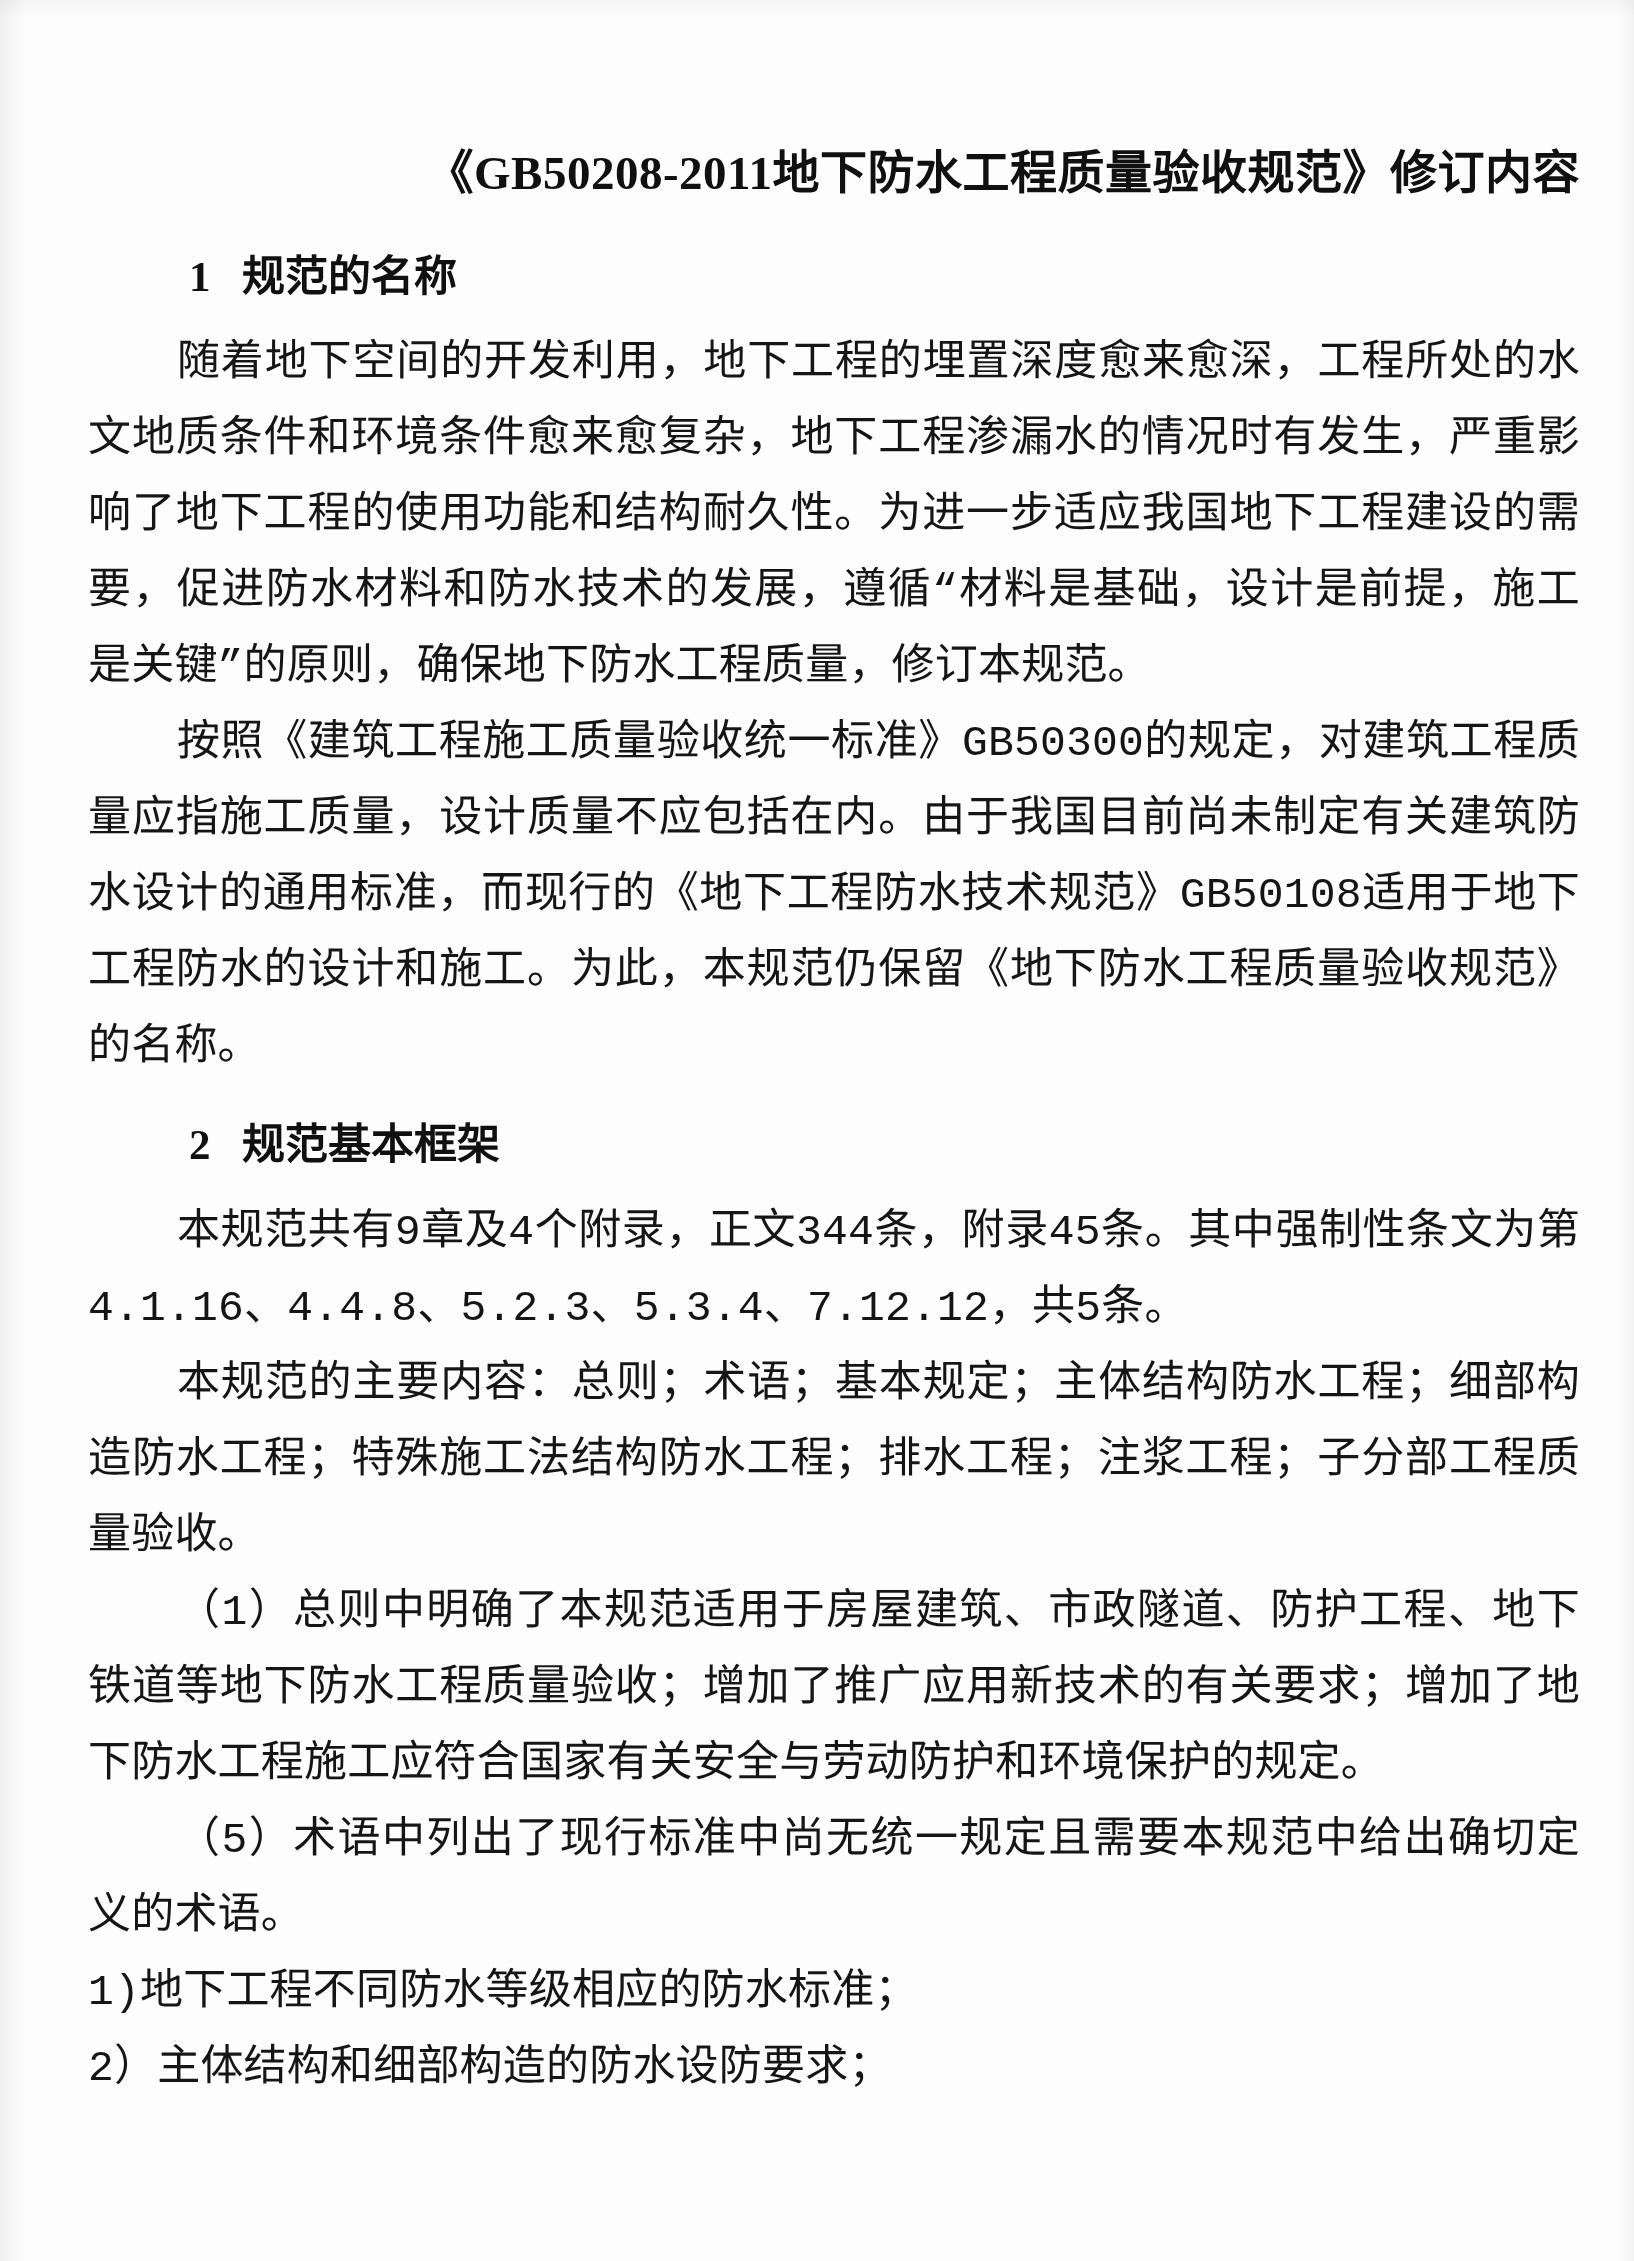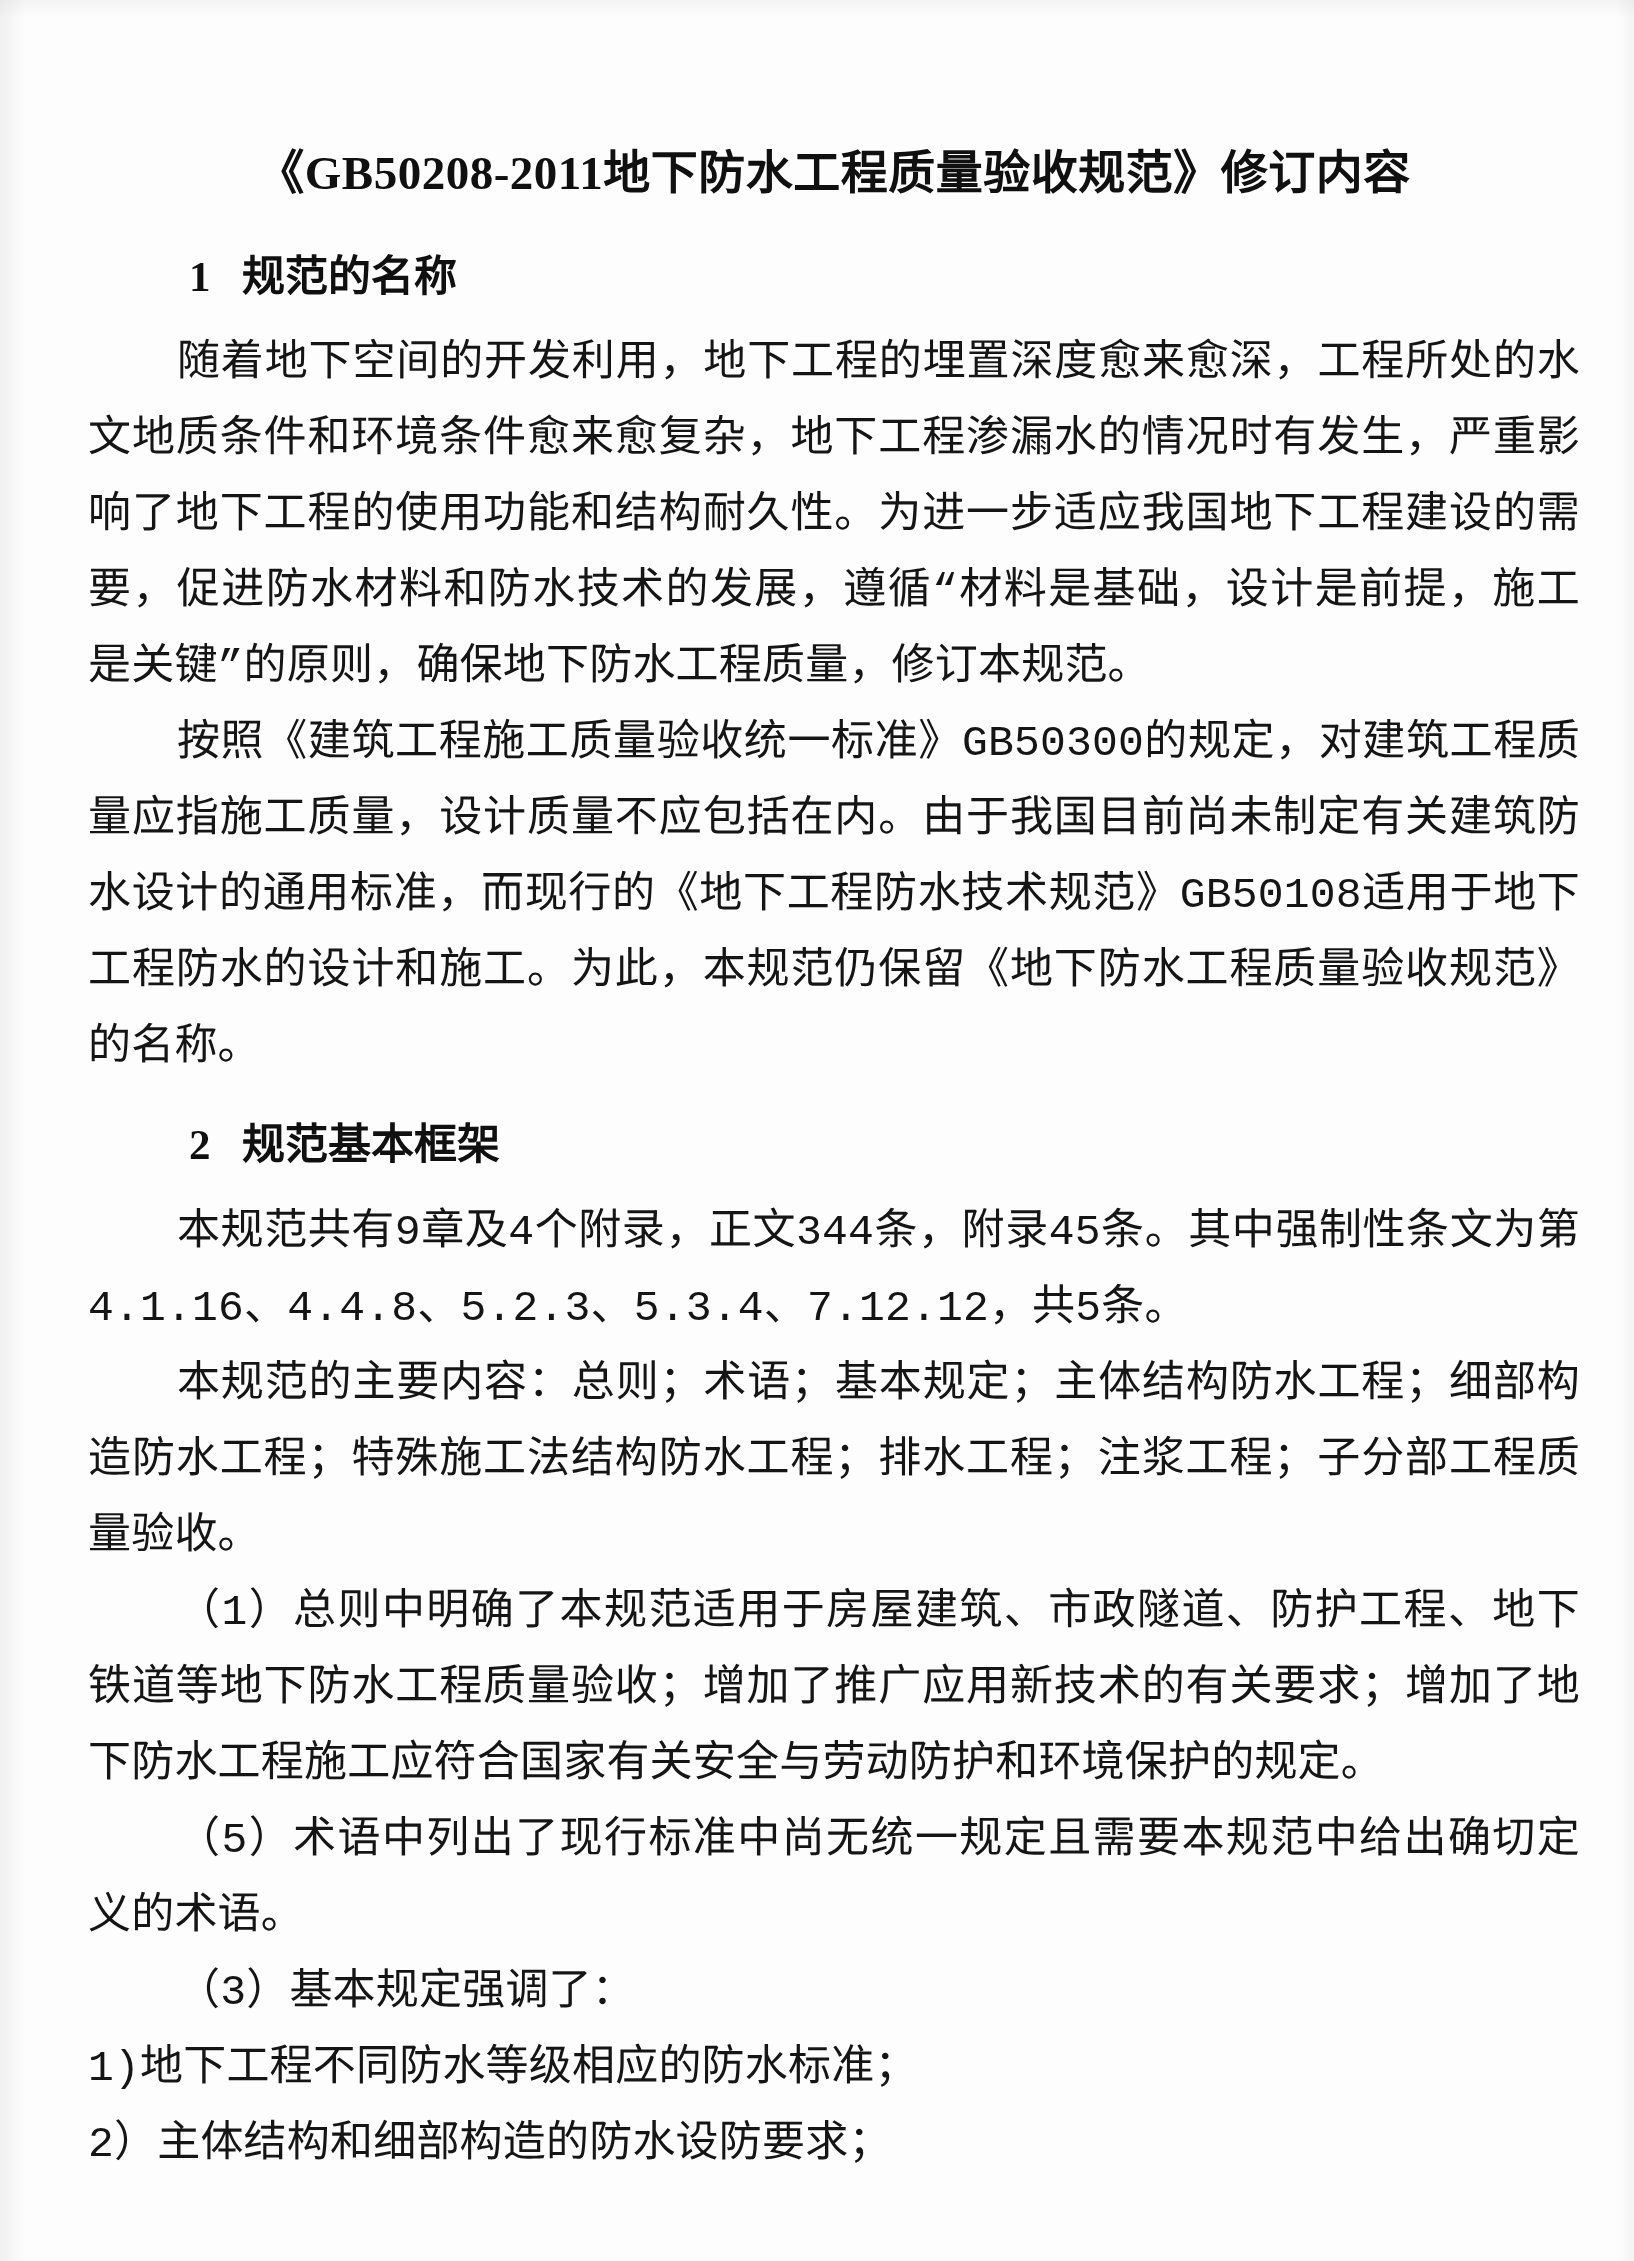--- a/index.html
+++ b/index.html
@@ -28,21 +28,21 @@
       linear-gradient(to left, rgba(120,120,120,0.07) 0px, rgba(255,255,255,0) 18px),
       linear-gradient(to bottom, rgba(120,120,120,0.07) 0px, rgba(255,255,255,0) 18px);
   }
   .content {
     position: absolute;
     left: 88px;
     top: 0;
     width: 1492px;
   }
   .doc-title {
-    text-align: center;
+    text-align: right;
     font-size: 47px;
     line-height: 1.25;
     font-weight: 700;
     letter-spacing: 0.5px;
     margin-top: 144px;
     margin-bottom: 0;
     color: #101010;
   }
   .section-heading {
     font-size: 43px;
@@ -105,21 +105,20 @@
     <div class="spacer-h2-to-p"></div>
 
     <p class="para">本规范共有9章及4个附录，正文344条，附录45条。其中强制性条文为第4.1.16、4.4.8、5.2.3、5.3.4、7.12.12，共5条。</p>
 
     <p class="para">本规范的主要内容：总则；术语；基本规定；主体结构防水工程；细部构造防水工程；特殊施工法结构防水工程；排水工程；注浆工程；子分部工程质量验收。</p>
 
     <p class="para">（1）总则中明确了本规范适用于房屋建筑、市政隧道、防护工程、地下铁道等地下防水工程质量验收；增加了推广应用新技术的有关要求；增加了地下防水工程施工应符合国家有关安全与劳动防护和环境保护的规定。</p>
 
     <p class="para">（5）术语中列出了现行标准中尚无统一规定且需要本规范中给出确切定义的术语。</p>
 
-    <p class="para">（3）基本规定强调了：</p>
 
     <p class="para no-indent">1)地下工程不同防水等级相应的防水标准；</p>
 
     <p class="para no-indent">2）主体结构和细部构造的防水设防要求；</p>
 
   </div>
 
 </div>
 
 

